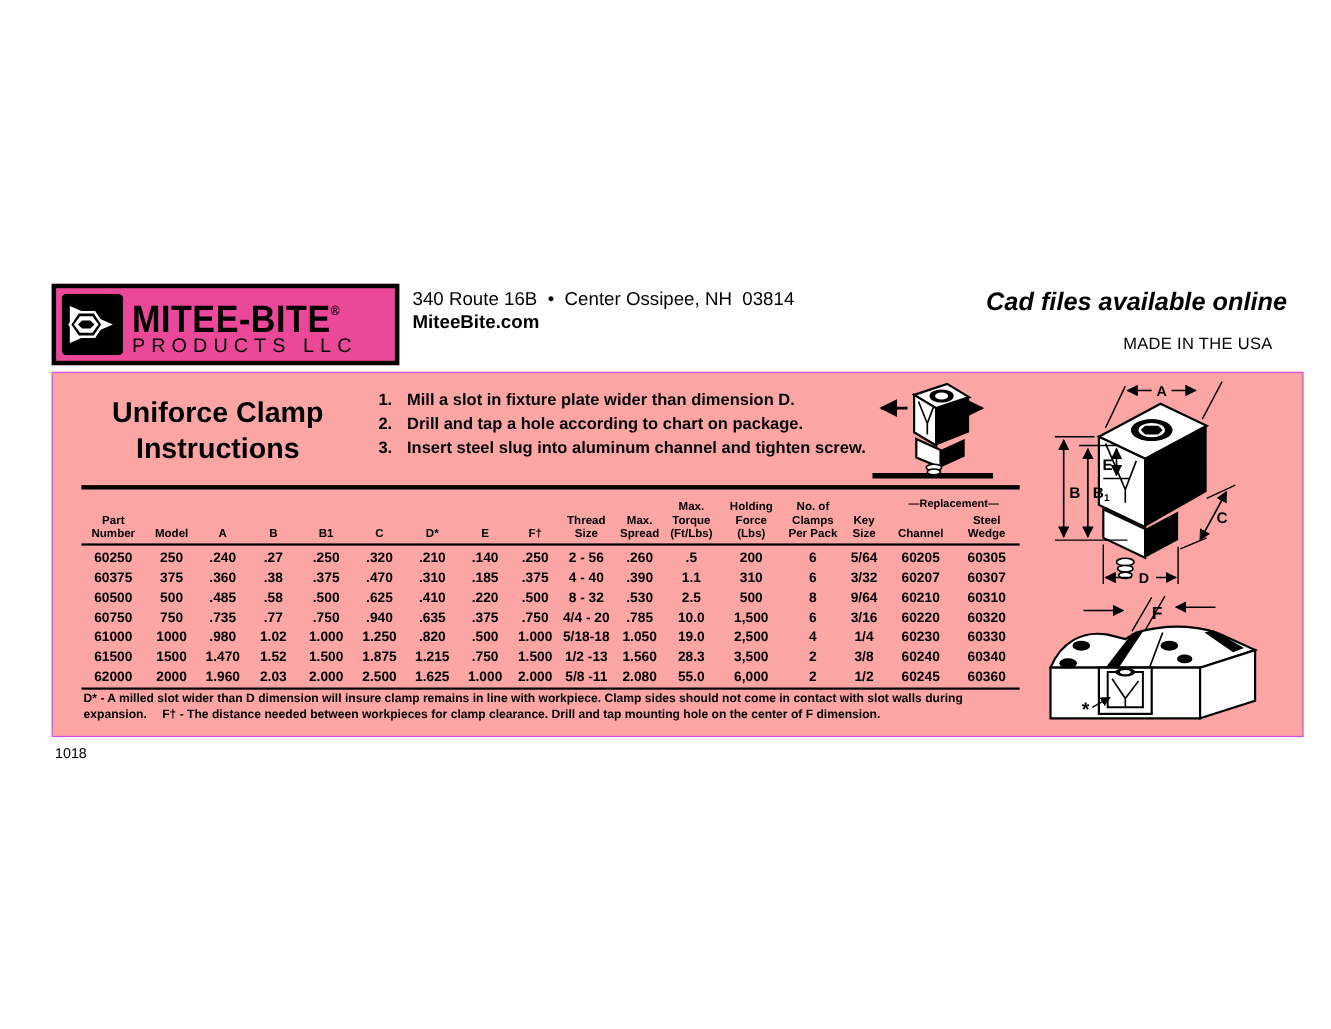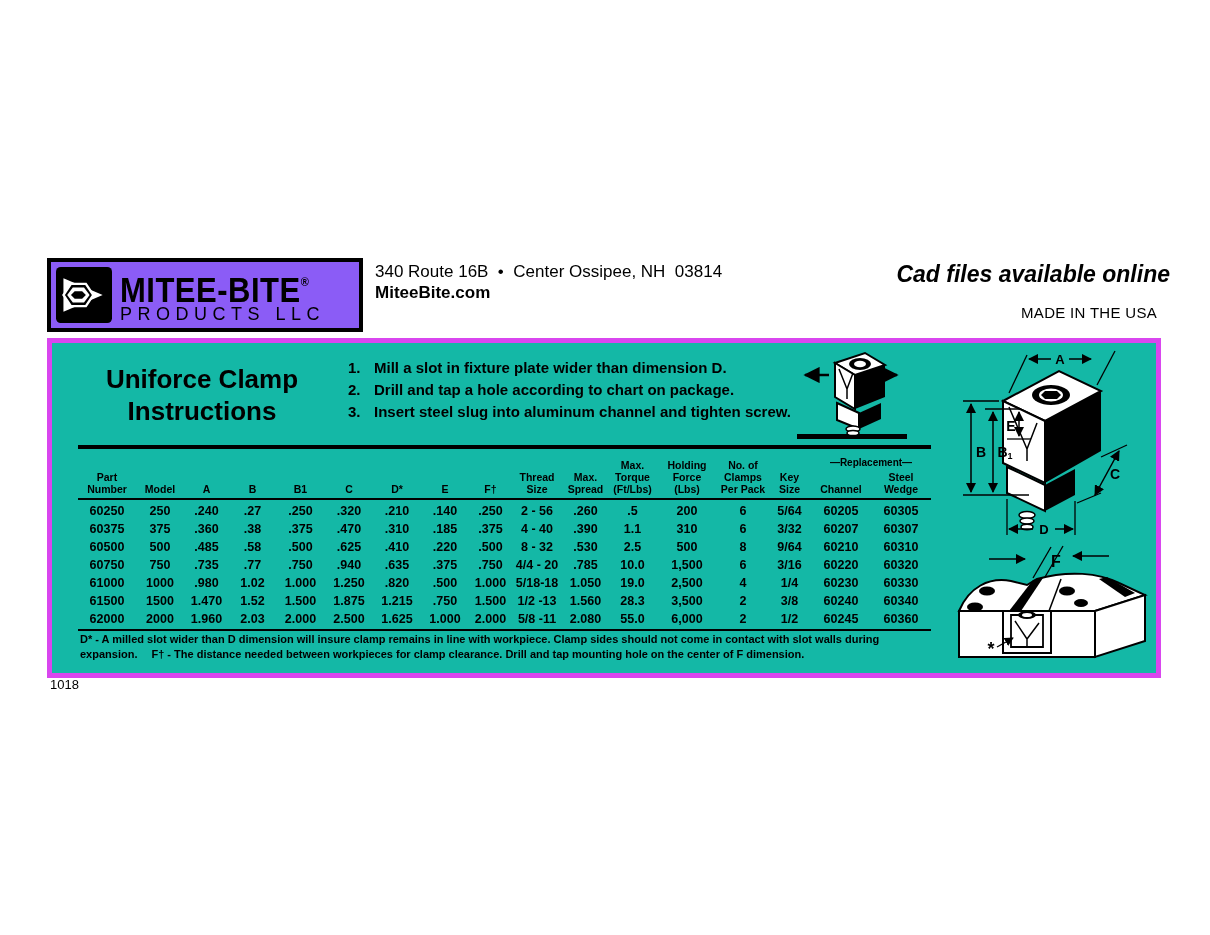--- a/index.html
+++ b/index.html
@@ -1,32 +1,32 @@
 <!DOCTYPE html>
 <html><head>
 <meta charset="utf-8">
 <style>
   html,body{margin:0;padding:0;background:#fff;}
   body{width:1210px;height:935px;position:relative;font-family:"Liberation Sans",sans-serif;color:#000;overflow:hidden;}
   .abs{position:absolute;}
 
   
-  #logo-box{left:47px;top:258px;width:298px;height:62px;border:4px solid #000;display:flex;align-items:center;gap:8px;padding:2px 5px;background:#8b5cf6;}
+  #logo-box{left:47px;top:258px;width:298px;height:62px;border:4px solid #000;display:flex;align-items:center;gap:8px;padding:2px 5px;background:#ec4899;}
   #brand-wrap{display:flex;flex-direction:column;justify-content:center;}
   #brand-line{font-weight:bold;font-size:31px;line-height:31px;letter-spacing:0.5px;white-space:nowrap;transform:scaleY(1.12);transform-origin:left center;}
   #brand-reg{font-size:11px;vertical-align:14px;letter-spacing:0;}
   #brand-sub{font-weight:normal;font-size:18px;letter-spacing:5.5px;line-height:18px;white-space:nowrap;}
   #address-block{left:375px;top:261px;font-size:17px;line-height:21px;}
   #address-block .addr{white-space:pre;}
   #website{font-weight:bold;}
   #cad-note{right:40px;top:261px;font-size:23px;font-weight:bold;font-style:italic;white-space:nowrap;}
   #made-in{right:53px;top:304px;font-size:15px;letter-spacing:0.3px;white-space:nowrap;}
 
   
-  #main-box{left:47px;top:338px;width:1104px;height:330px;border:5px solid #d946ef;background:#14b8a6;}
+  #main-box{left:47px;top:338px;width:1104px;height:330px;border:1px solid #d946ef;background:#fca5a5;padding-left:32px;}
   #panel-title{left:18px;top:20px;width:264px;text-align:center;font-weight:bold;font-size:26px;line-height:32px;}
   #instructions-list{left:296px;top:16px;}
   .instr{display:flex;margin-bottom:5px;}
   .instr-num{width:26px;font-weight:bold;font-size:15px;}
   .instr-text{font-weight:bold;font-size:15px;white-space:nowrap;}
 
   
   #spec-table{left:26px;top:102px;width:853px;display:grid;border-top:4px solid #000;padding-top:10px;position:absolute;}
   #spec-table .th{align-self:end;text-align:center;font-weight:bold;font-size:10.5px;line-height:12px;white-space:pre-line;padding-bottom:2px;}
   #spec-table .td{text-align:center;font-weight:bold;font-size:12.5px;line-height:18px;white-space:nowrap;}

